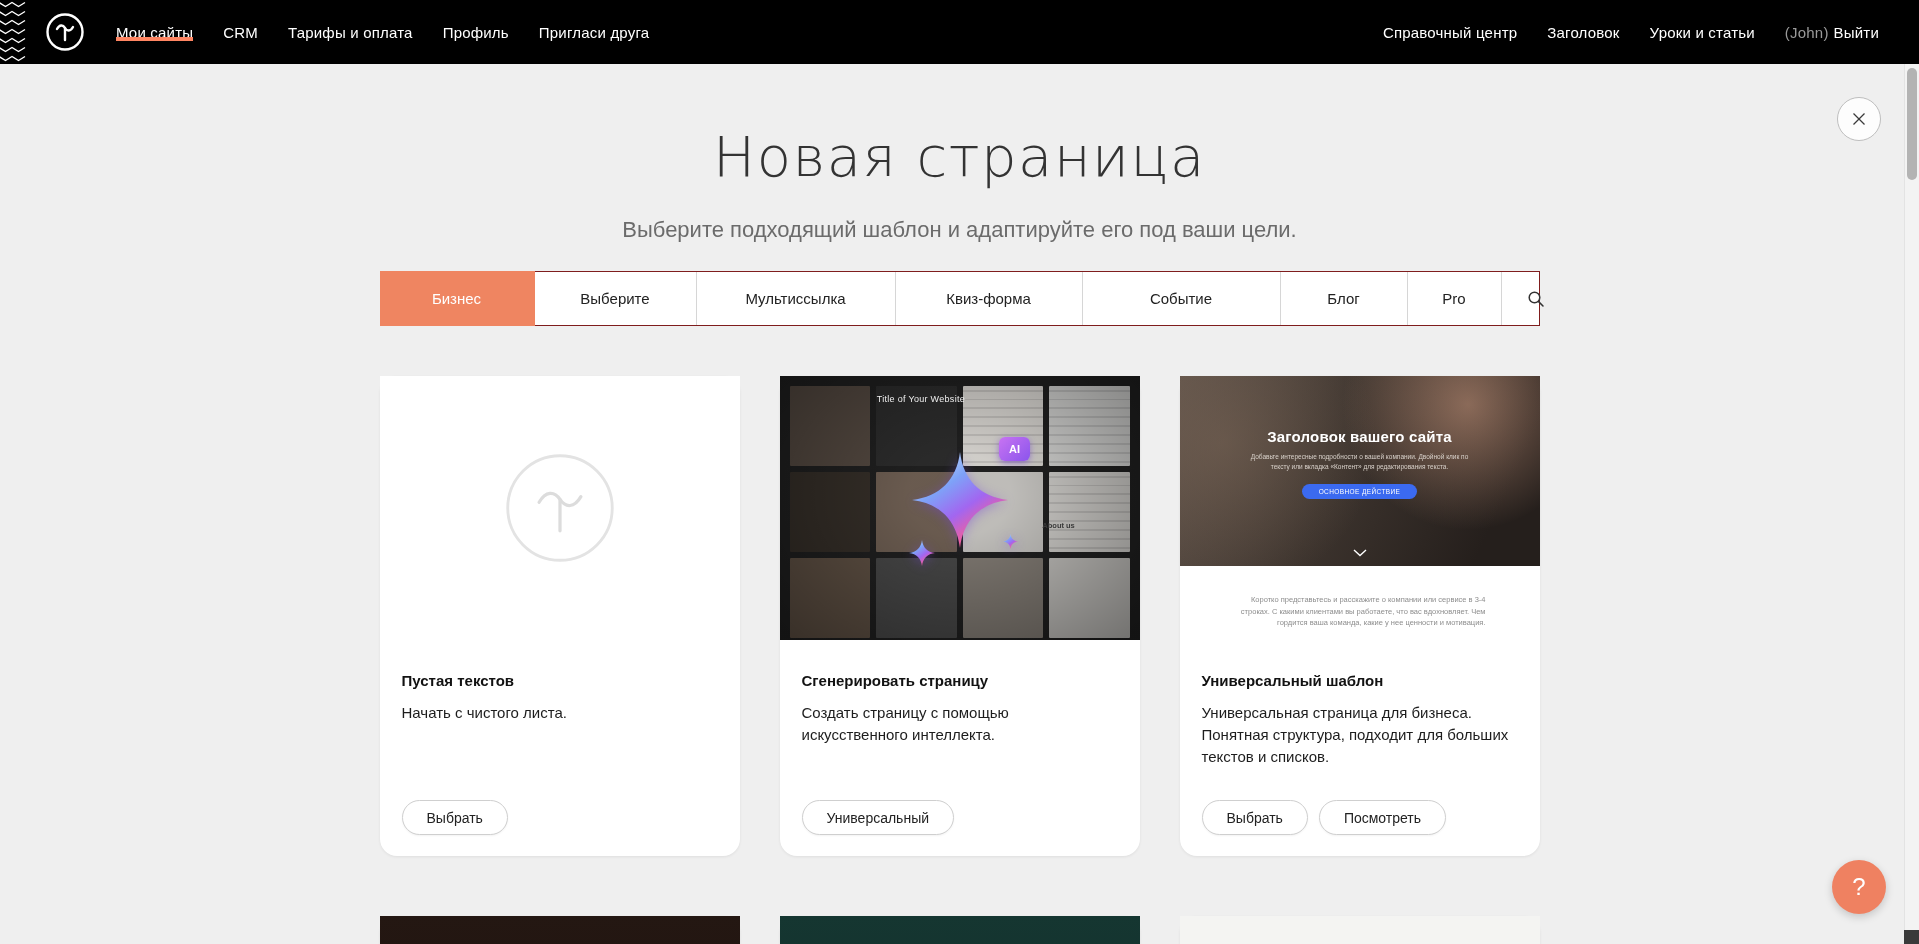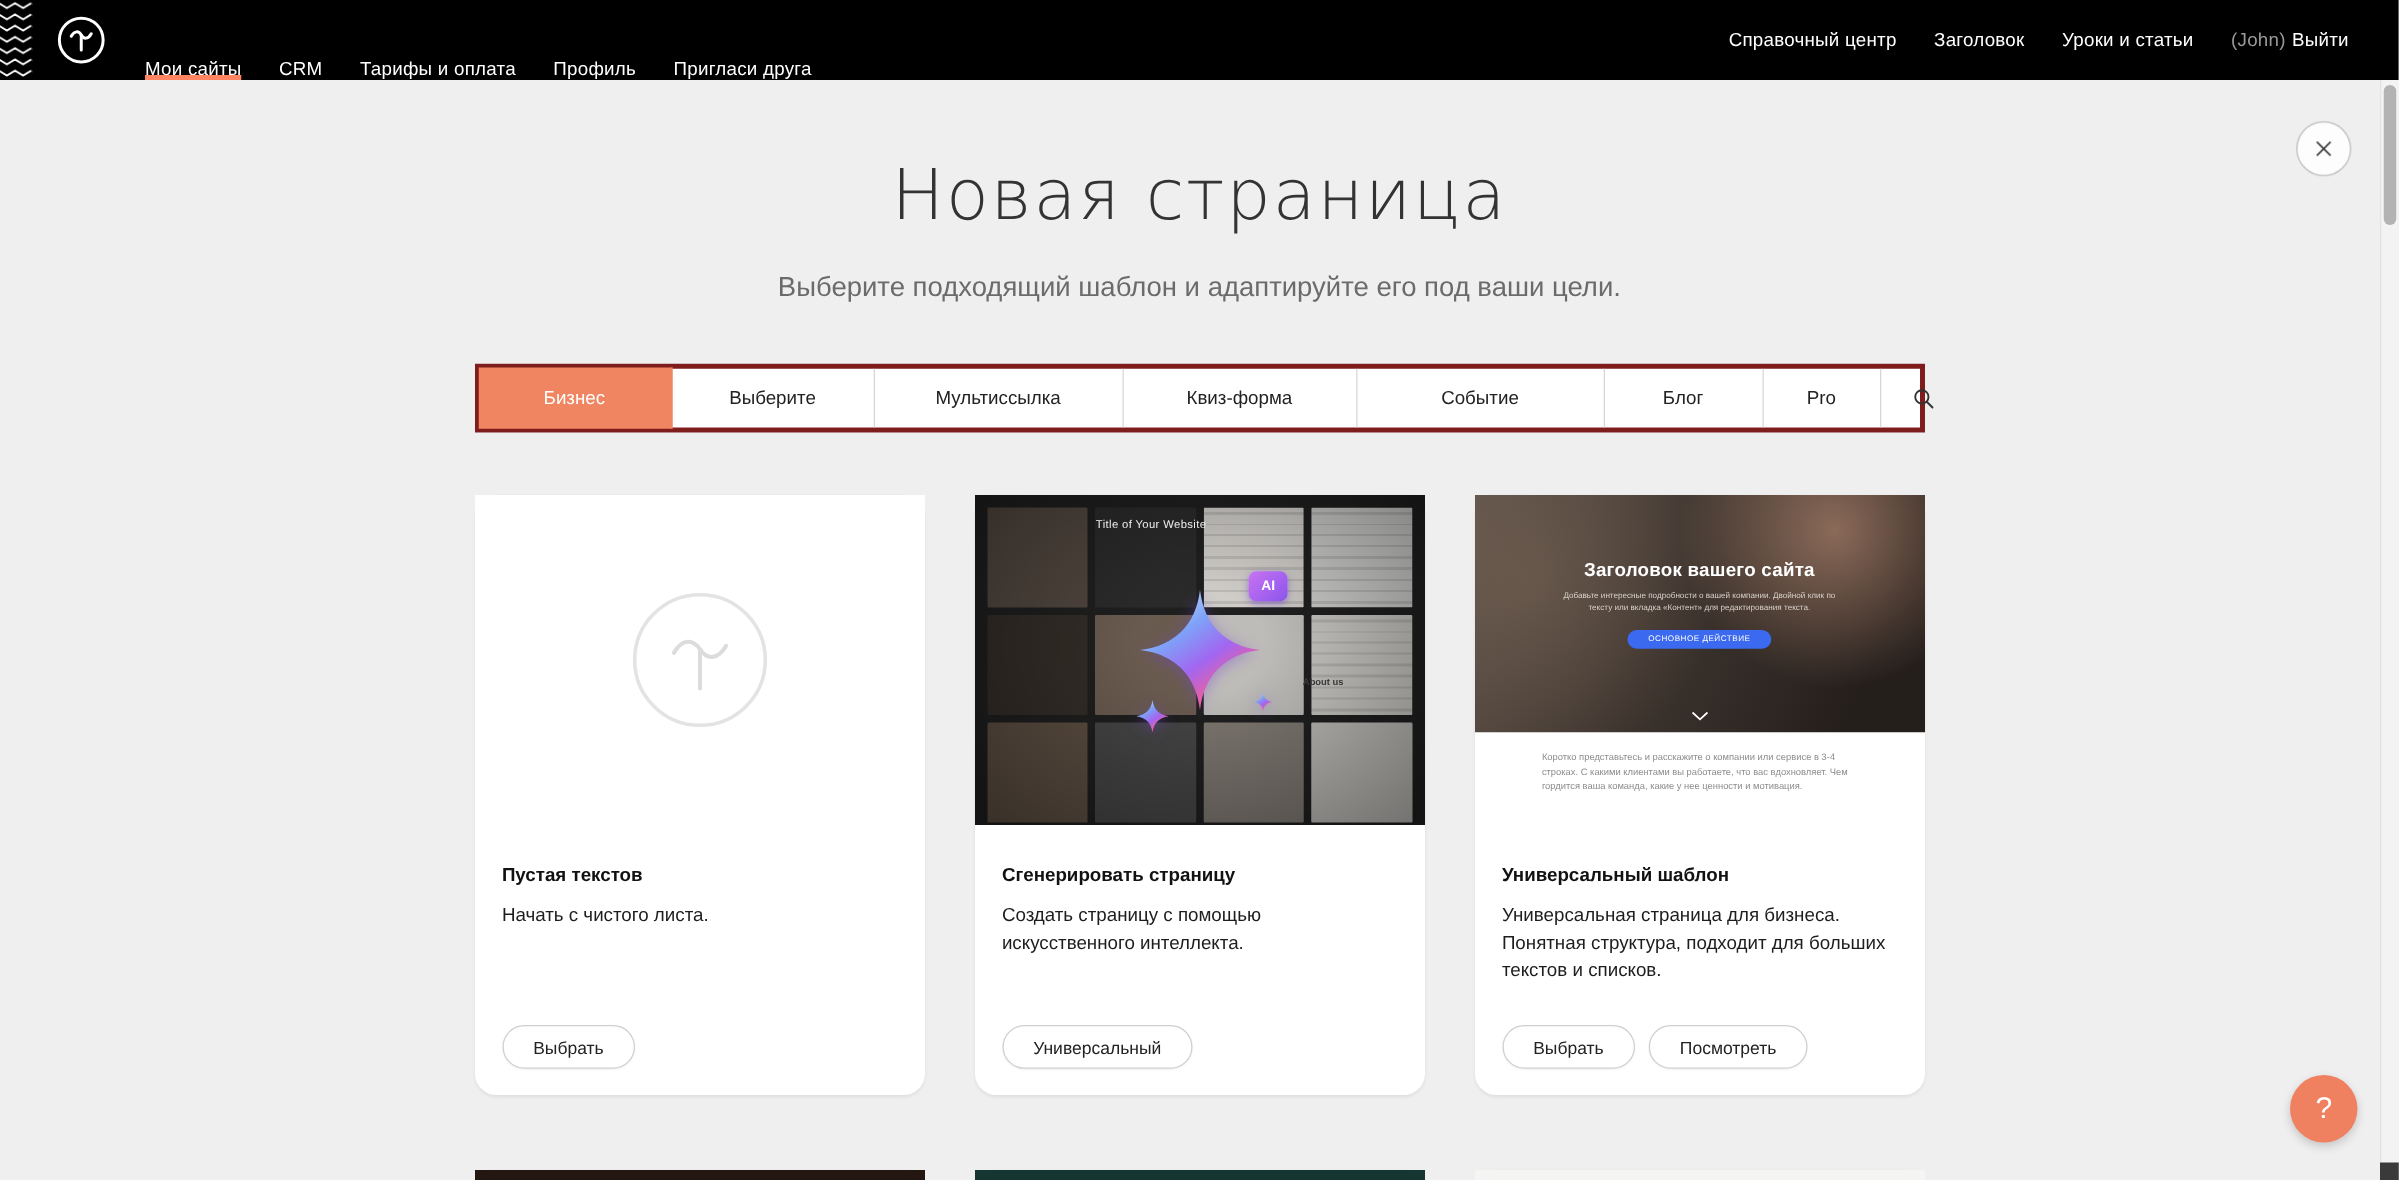--- a/index.html
+++ b/index.html
@@ -3,34 +3,34 @@
 <meta charset="utf-8">
 <style>
   * { margin:0; padding:0; box-sizing:border-box; }
   html,body { width:1919px; height:944px; }
   body { overflow:hidden; background:#efefef; font-family:"Liberation Sans", sans-serif; position:relative; }
 
   
   .navbar { position:relative; height:64px; background:#000; display:flex; align-items:center; padding-right:40px; z-index:20; }
   .zigzag { flex:0 0 26px; width:26px; height:64px; display:block; }
   .logo { width:42px; height:42px; margin-left:18px; margin-right:30px; flex:0 0 auto; }
-  .nav-left { display:flex; align-items:flex-end; height:100%; gap:30px; }
+  .nav-left { display:flex; align-items:center; height:100%; gap:30px; }
   .nav-item { color:#fff; font-size:15px; font-weight:500; letter-spacing:.2px; display:flex; align-items:center; position:relative; cursor:pointer; white-space:nowrap; }
   .nav-item.active::after { content:""; position:absolute; left:0; right:0; bottom:0; height:4px; background:#ff8562; }
   .nav-right { margin-left:auto; display:flex; align-items:center; gap:30px; height:100%; }
   .nav-user { display:flex; gap:5px; }
   .nav-user .paren { color:#9a9a9a; font-weight:400; }
 
   
   .content { width:1160px; margin:0 auto; }
   .page-title { margin-top:60px; text-align:center; font-size:56px; font-weight:200; color:#333; letter-spacing:1.5px; font-family:"DejaVu Sans","Liberation Sans",sans-serif; }
   .page-subtitle { margin-top:28px; text-align:center; font-size:22px; font-weight:300; color:#6b6b6b; }
 
   
-  .tabs { margin-top:48px; display:flex; height:55px; background:#fff; border:4px solid #7f1d1d; }
+  .tabs { margin-top:28px; display:flex; height:55px; background:#fff; border:1px solid #7f1d1d; }
   .tab { flex:0 0 auto; display:flex; align-items:center; justify-content:center; font-size:15px; color:#222; border-right:1px solid #d6d6d6; cursor:pointer; }
   .tab:last-child { border-right:none; }
   .tab.active { background:#ef8561; color:#fff; border-right:1px solid #ef8561; margin:-1px 0 -1px -1px; }
 
   
   .grid { margin-top:50px; display:grid; grid-template-columns:360px 360px 360px; column-gap:40px; row-gap:60px; }
   .card { background:#fff; height:480px; display:flex; flex-direction:column; box-shadow:0 1px 3px rgba(0,0,0,.07);border-radius:17px; }
   .card-preview { position:relative; flex:0 0 264px; height:264px; overflow:hidden; }
   .card-body { flex:1; display:flex; flex-direction:column; padding:32px 22px 21px; }
   .card-title { font-size:15px; font-weight:700; color:#121212; }
@@ -59,21 +59,21 @@
   .hero { position:absolute; top:0; left:0; right:0; height:190px; display:flex; flex-direction:column; align-items:center;
     background:
       radial-gradient(circle at 80% 15%, rgba(213,160,132,.55), rgba(0,0,0,0) 38%),
       radial-gradient(circle at 12% 35%, rgba(125,104,88,.5), rgba(0,0,0,0) 45%),
       linear-gradient(115deg, #60534a 0%, #3d342e 45%, #251f1c 85%); }
   .hero-heading { margin-top:52px; color:#fff; font-size:15px; font-weight:700; letter-spacing:.2px; }
   .hero-sub { margin-top:7px; width:236px; text-align:center; font-size:6.5px; line-height:1.55; color:#d8d1ca; }
   .hero-cta { margin-top:12px; background:#3b6af0; color:#fff; font-size:6.5px; letter-spacing:.4px; padding:4px 17px; border-radius:9px; text-transform:uppercase; }
   .hero-chevron { margin-top:auto; margin-bottom:9px; }
   .hero-below { position:absolute; top:190px; left:0; right:0; bottom:0; background:#fff; display:flex; justify-content:center; }
-  .hero-body-text { margin-top:14px; width:252px; font-size:7.5px; line-height:1.55; color:#8d8d8d; text-align:left; }
+  .hero-body-text { margin-top:28px; width:252px; font-size:7.5px; line-height:1.55; color:#8d8d8d; text-align:right; }
 
   
   .partial-preview { height:264px; }
 
   
   .close-btn { position:fixed; left:1837px; top:97px; width:44px; height:44px; border-radius:50%; background:#fdfdfd; border:1px solid #bdbdbd; display:flex; align-items:center; justify-content:center; cursor:pointer; z-index:30; }
   .help-btn { position:fixed; left:1832px; top:860px; width:54px; height:54px; border-radius:50%; background:#ef8161; color:#fff; font-size:24px; font-weight:400; display:flex; align-items:center; justify-content:center; cursor:pointer; box-shadow:0 3px 8px rgba(0,0,0,.18); z-index:30; }
 
   
   .scrollbar { position:fixed; right:0; top:64px; bottom:0; width:15px; background:#f3f3f3; border-left:1px solid #e3e3e3; z-index:25; }

